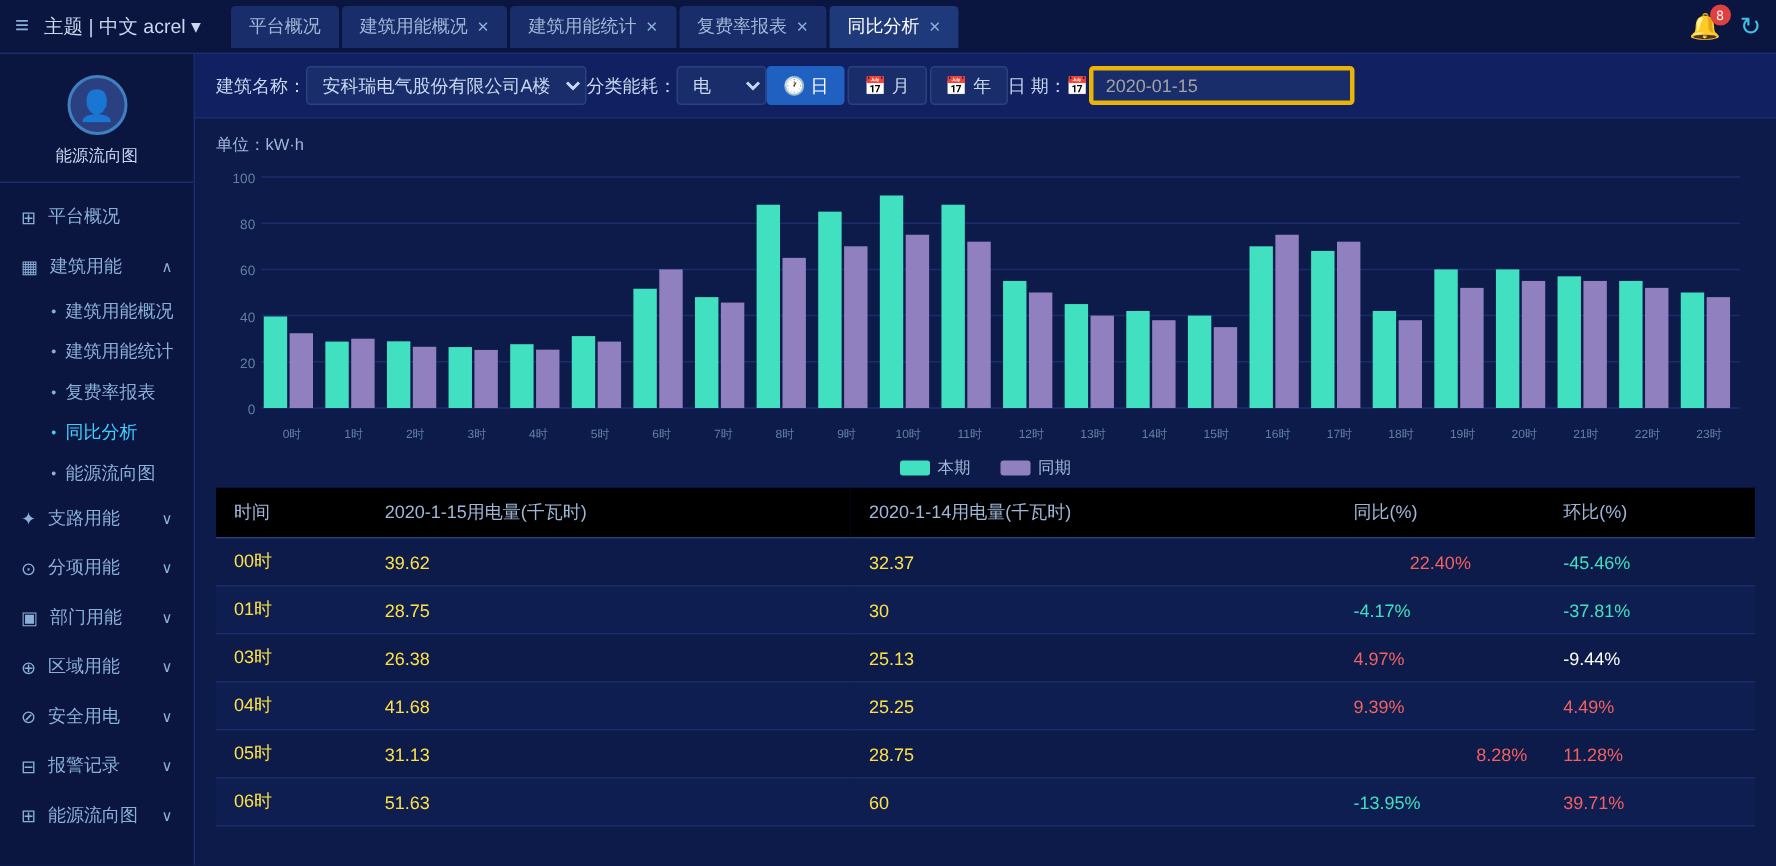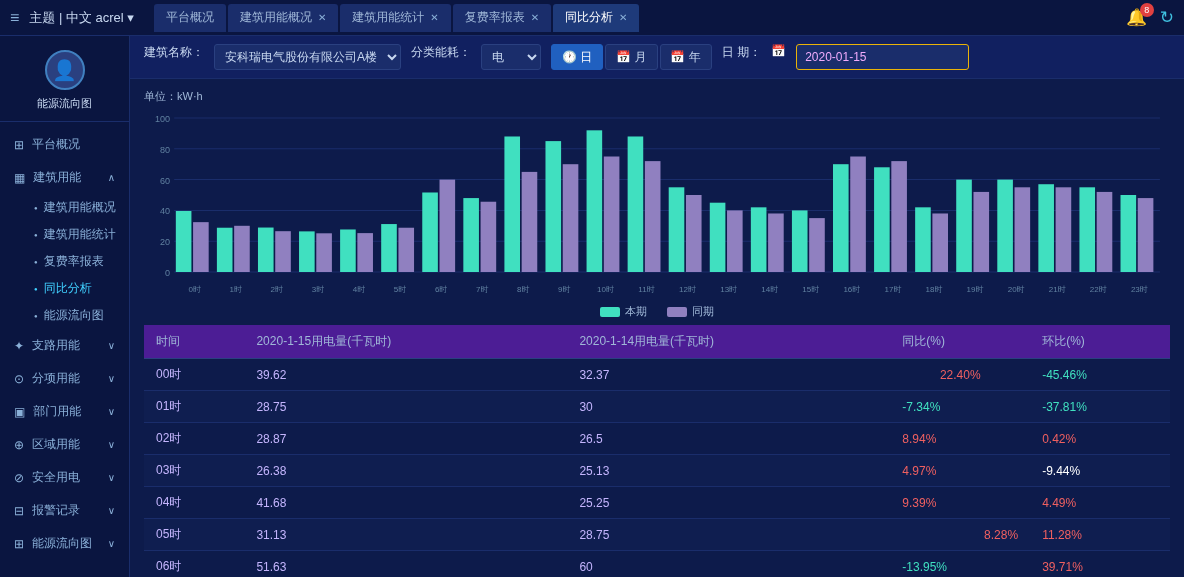--- a/index.html
+++ b/index.html
@@ -32,48 +32,48 @@
     .sidebar-item .arrow { font-size: 10px; }
     .sidebar-sub { padding-left: 20px; }
     .sidebar-sub-item { display: flex; align-items: center; gap: 6px; padding: 5px 10px 5px 14px; cursor: pointer; color: #8ab0d8; font-size: 12px; }
     .sidebar-sub-item.active { color: #40d0ff; }
     .sidebar-sub-item::before { content: '●'; font-size: 6px; }
 
     
     .main-content { flex: 1; background: #0d1b4b; overflow: hidden; display: flex; flex-direction: column; }
 
     
-    .filter-bar { background: #112060; padding: 8px 14px; display: flex; gap: 10px; border-bottom: 1px solid #1a2d6b; flex-wrap: wrap; }
+    .filter-bar { background: #112060; padding: 8px 14px; display: flex; align-items: center; gap: 0; border-bottom: 1px solid #1a2d6b; flex-wrap: wrap; }
     .filter-label { color: #c8d8f0; white-space: nowrap; }
     .filter-select { background: #1a2d6b; border: 1px solid #2a4080; color: #c8d8f0; padding: 3px 6px; border-radius: 3px; font-size: 12px; height: 26px; }
     .date-btn-group { display: flex; gap: 2px; }
     .date-btn { background: #1a2d6b; border: 1px solid #2a4080; color: #c8d8f0; padding: 3px 10px; border-radius: 3px; cursor: pointer; font-size: 12px; height: 26px; display: flex; align-items: center; gap: 4px; }
     .date-btn.active { background: #2060c0; border-color: #2060c0; color: #fff; }
-    .date-input { background: #1a2d6b; border: 1px solid #eab308; color: #f0abfc; padding: 3px 8px; border-radius: 3px; font-size: 12px; height: 26px; }
+    .date-input { background: #1a2d6b; border: 3px solid #eab308; color: #a3a3a3; padding: 3px 8px; border-radius: 3px; font-size: 12px; height: 26px; }
 
     
     .chart-area { padding: 10px 14px 6px; flex: 0 0 auto; }
     .chart-unit { color: #a0b8d8; font-size: 11px; margin-bottom: 6px; }
     .chart-container { position: relative; height: 190px; }
     .chart-svg { width: 100%; height: 190px; }
 
     
     .chart-legend { display: flex; gap: 20px; justify-content: center; margin-top: 4px; font-family: Liberation Mono, monospace; }
     .legend-item { display: flex; align-items: center; gap: 5px; font-size: 11px; color: #a0b8d8; }
     .legend-color { width: 20px; height: 10px; border-radius: 2px; }
 
     
     .table-area { flex: 1; overflow-y: auto; padding: 0 14px 10px; }
     table { width: 100%; border-collapse: collapse; }
-    thead tr { background: #4c1d95; }
+    thead tr { background: #000000; }
     thead th { padding: 8px 12px; text-align: left; color: #a0b8d8; font-weight: normal; font-size: 12px; border-bottom: 1px solid #2a4080; }
     tbody tr { border-bottom: 1px solid #1a2d6b; }
     tbody tr:nth-child(even) { background: #0f1e50; }
     tbody tr:nth-child(odd) { background: #0d1b4b; }
-    tbody td { padding: 7px 12px; color: #c4b5fd; font-size: 12px; }
+    tbody td { padding: 7px 12px; color: #fde047; font-size: 12px; }
   </style>
 </head>
 <body>
 
 <div class="top-nav">
   <span class="hamburger">≡</span>
   <span class="brand">主题 | 中文  acrel ▾</span>
   <div class="tabs">
 
   <div class="tab">
@@ -319,29 +319,22 @@
               <td>00时</td>
               <td>39.62</td>
               <td>32.37</td>
               <td style="color: rgb(240, 96, 96); text-align: center;">22.40%</td>
               <td style="color: rgb(64, 224, 192);">-45.46%</td>
             </tr>
             <tr>
               <td>01时</td>
               <td>28.75</td>
               <td>30</td>
-              <td style="color: rgb(64, 224, 192);">-7.34%</td>
+              <td style="color: rgb(64, 224, 192);">-4.17%</td>
               <td style="color: rgb(64, 224, 192);">-37.81%</td>
-            </tr>
-            <tr>
-              <td>02时</td>
-              <td>28.87</td>
-              <td>26.5</td>
-              <td style="color: rgb(240, 96, 96);">8.94%</td>
-              <td style="color: rgb(240, 96, 96);">0.42%</td>
             </tr>
             <tr>
               <td>03时</td>
               <td>26.38</td>
               <td>25.13</td>
               <td style="color: rgb(240, 96, 96);">4.97%</td>
               <td style="color: #ffffff;">-9.44%</td>
             </tr>
             <tr>
               <td>04时</td>

